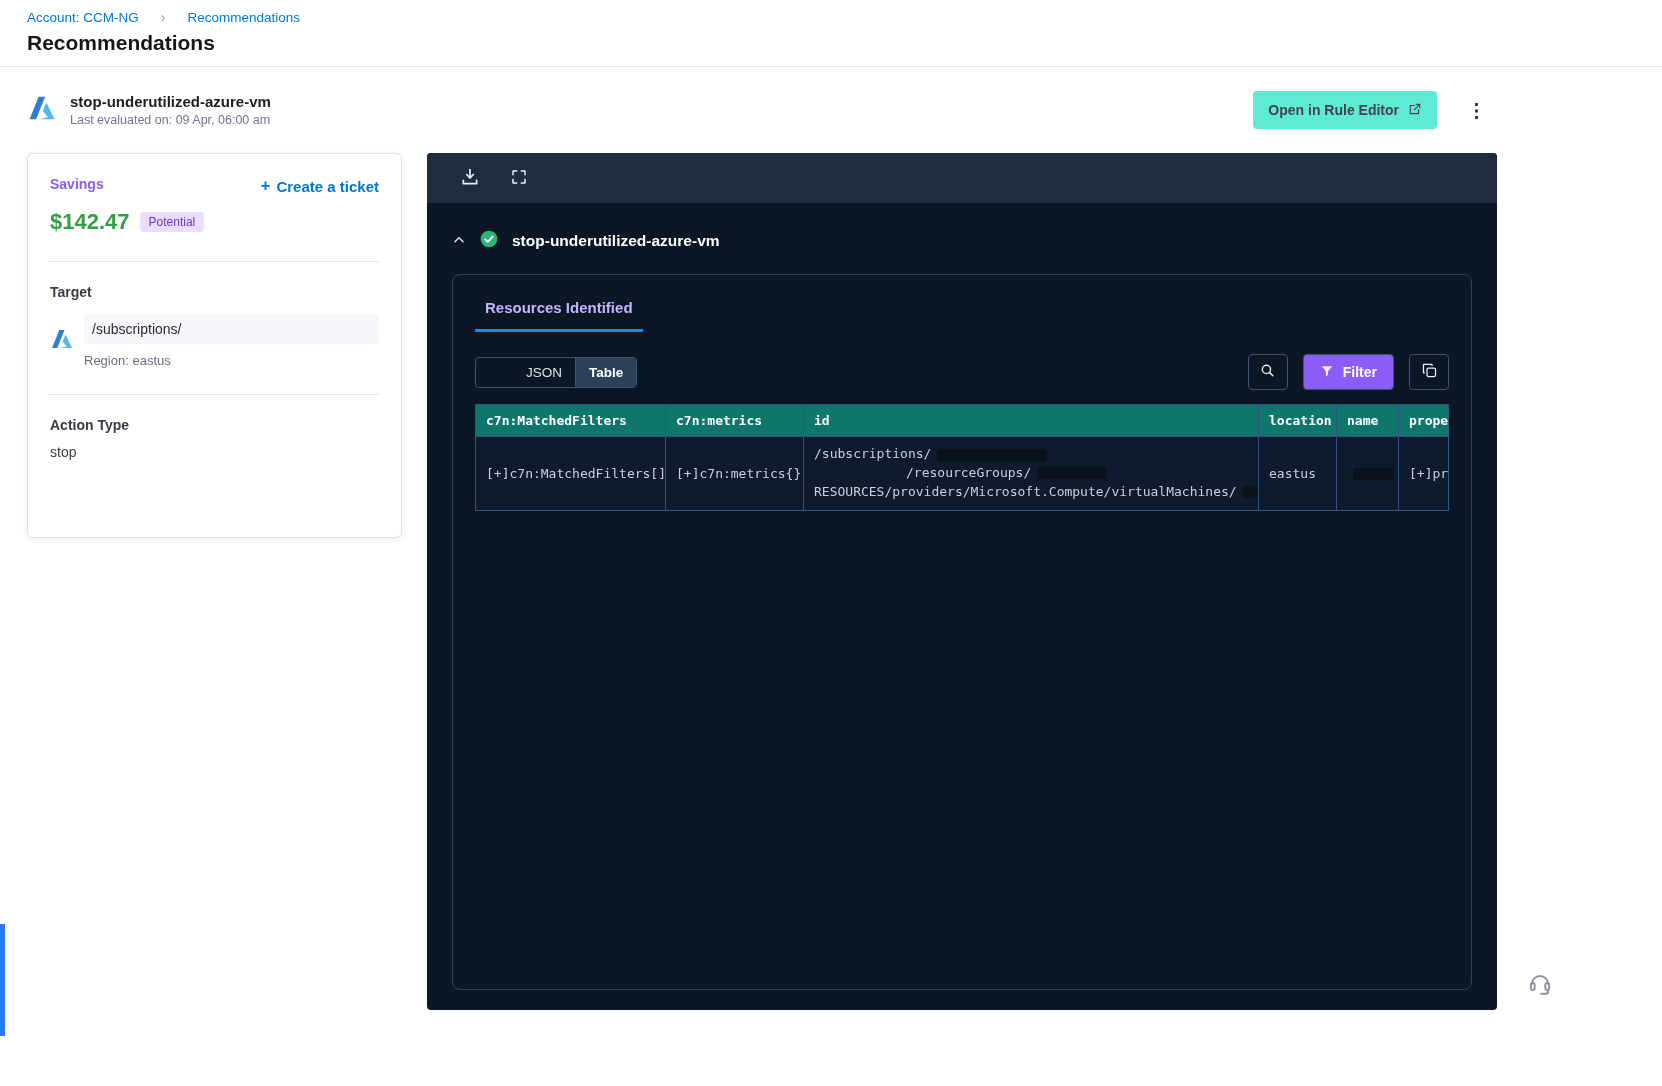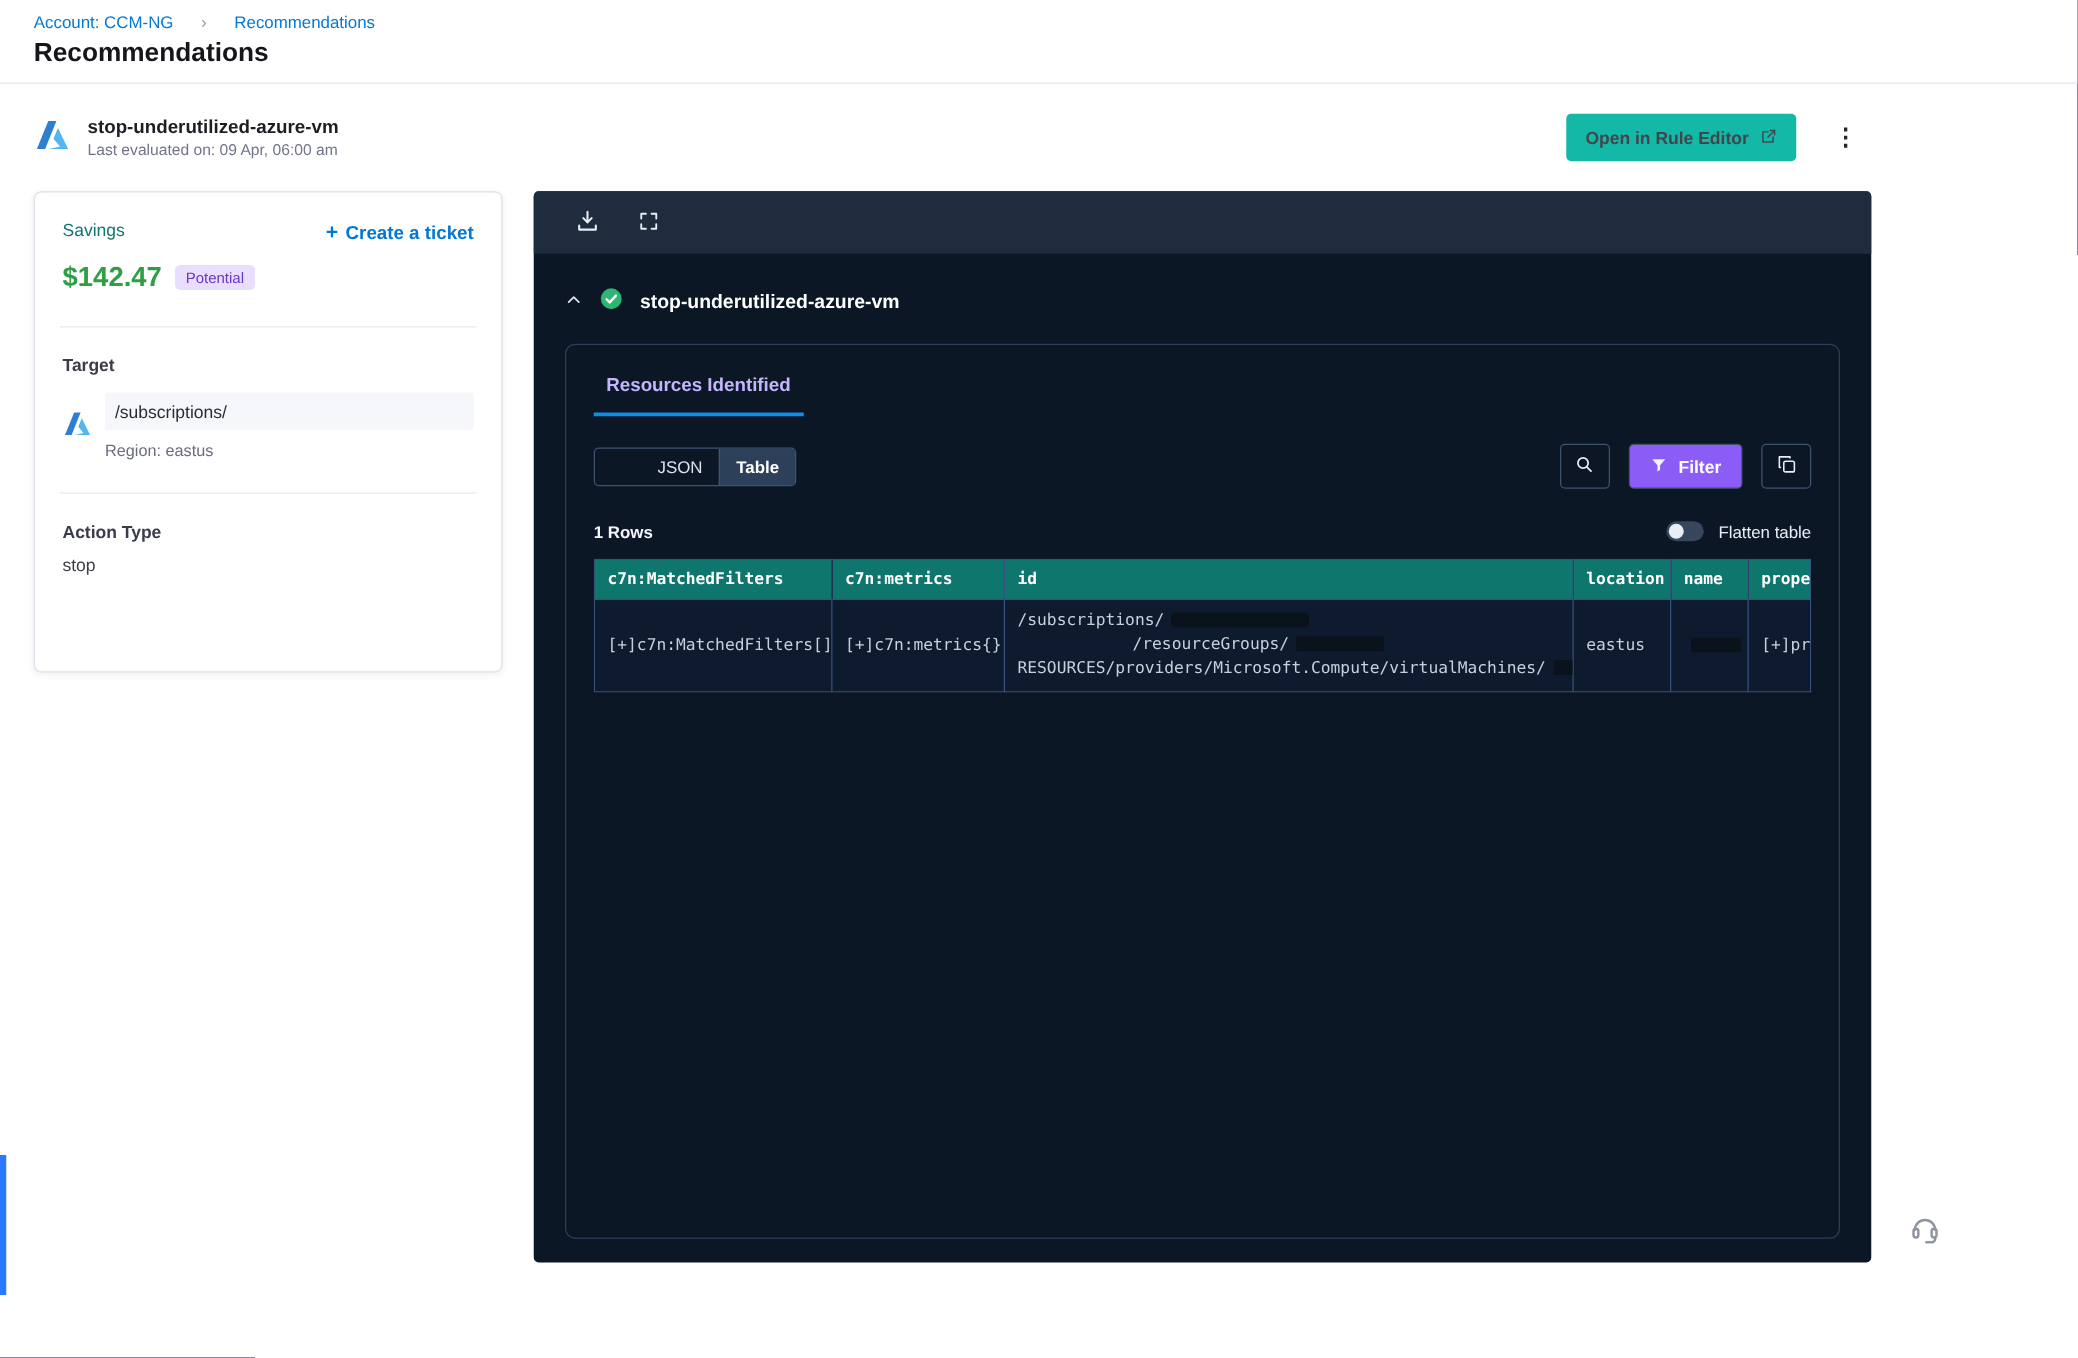--- a/index.html
+++ b/index.html
@@ -17,31 +17,31 @@
   .page-title { margin:6px 0 0; font-size:21px; font-weight:700; color:#15161b; }
 
   
   .rule-header { position:absolute; top:68px; left:0; right:0; height:84px;
     display:flex; align-items:center; padding:0 170px 0 27px; }
   .rh-left { display:flex; align-items:center; gap:13px; }
   .rh-texts { display:flex; flex-direction:column; }
   .rh-name { font-size:15px; font-weight:700; color:#1d1e24; }
   .rh-sub { font-size:12.5px; color:#72748a; margin-top:3px; }
   .rh-right { margin-left:auto; display:flex; align-items:center; gap:24px; }
-  .open-btn { height:38px; padding:0 15px; background:#14b8a6; border:none; border-radius:4px;
+  .open-btn { height:38px; padding:0 15px; background:#5eead4; border:none; border-radius:4px;
     font-family:"Liberation Sans",sans-serif; font-size:14px; font-weight:700; color:#42454d;
     display:flex; align-items:center; gap:9px; cursor:pointer; }
   .kebab { font-size:19px; font-weight:700; color:#26272e; cursor:pointer; line-height:1; padding:4px 6px; }
 
   
   .savings-card { position:absolute; left:27px; top:153px; width:375px; height:385px;
     background:#fff; border:1px solid #dfe0e9; border-radius:6px;
     box-shadow:0 2px 6px rgba(40,41,61,.07); padding:22px; }
   .sc-top { display:flex; justify-content:space-between; align-items:flex-start; }
-  .sc-label { font-size:14px; color:#0f766e; font-weight:400; }
+  .sc-label { font-size:14px; color:#8b5cf6; font-weight:700; }
   .create-ticket { color:#0278d5; font-weight:700; font-size:15px; display:flex; gap:6px;
     align-items:center; cursor:pointer; }
   .plus-glyph { font-size:17px; font-weight:700; }
   .sc-amount-row { display:flex; align-items:center; gap:10px; margin-top:13px; }
   .amount { font-size:22px; font-weight:700; color:#2f9e44; }
   .badge { background:#eadeff; color:#6938c9; font-size:12px; padding:3px 9px; border-radius:4px; }
   .card-divider { border:none; border-top:1px solid #e7e8f0; margin:26px -2px 0; }
   .sec-label { font-size:14px; font-weight:600; color:#3a3c49; margin-top:22px; }
   .target-row { display:flex; align-items:center; gap:10px; margin-top:14px; }
   .target-texts { flex:1; }
@@ -238,29 +238,20 @@
           <span>
             <svg width="17" height="17" viewBox="0 0 24 24" fill="none" stroke="#e6edf4" stroke-width="1.8" stroke-linejoin="round">
               <rect x="8.5" y="8.5" width="12" height="12" rx="2"></rect>
               <path d="M15.5 5.5v-2h-12v12h2"></path>
             </svg>
           </span>
         </button>
       </div>
     </div>
 
-    <div class="rows-row">
-      <span class="rows-count">1 Rows</span>
-      <div class="flatten">
-        <span class="switch">
-            <span class="knob"></span>
-          </span>
-        <span class="flatten-label">Flatten table</span>
-      </div>
-    </div>
 
     <div class="table-wrap">
       <table class="res-table">
         <colgroup>
           <col style="width:190px">
             <col style="width:138px">
             <col style="width:455px">
           <col style="width:78px">
             <col style="width:62px">
             <col>

